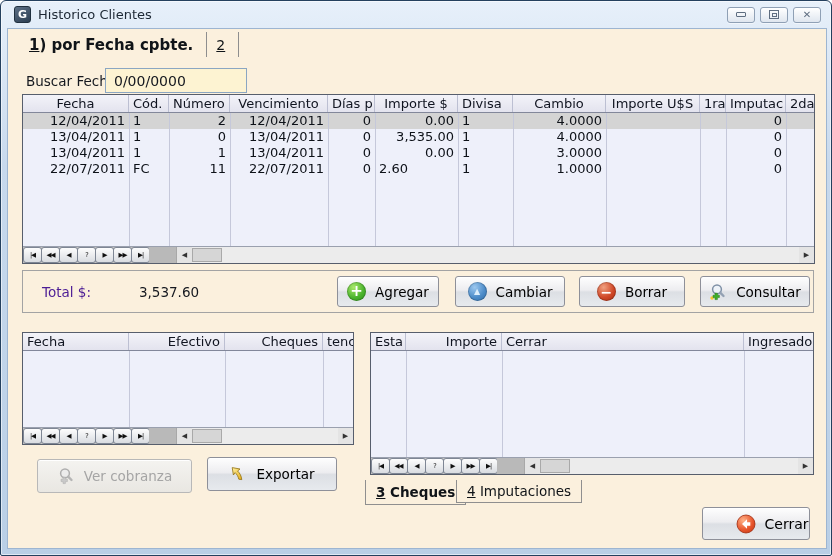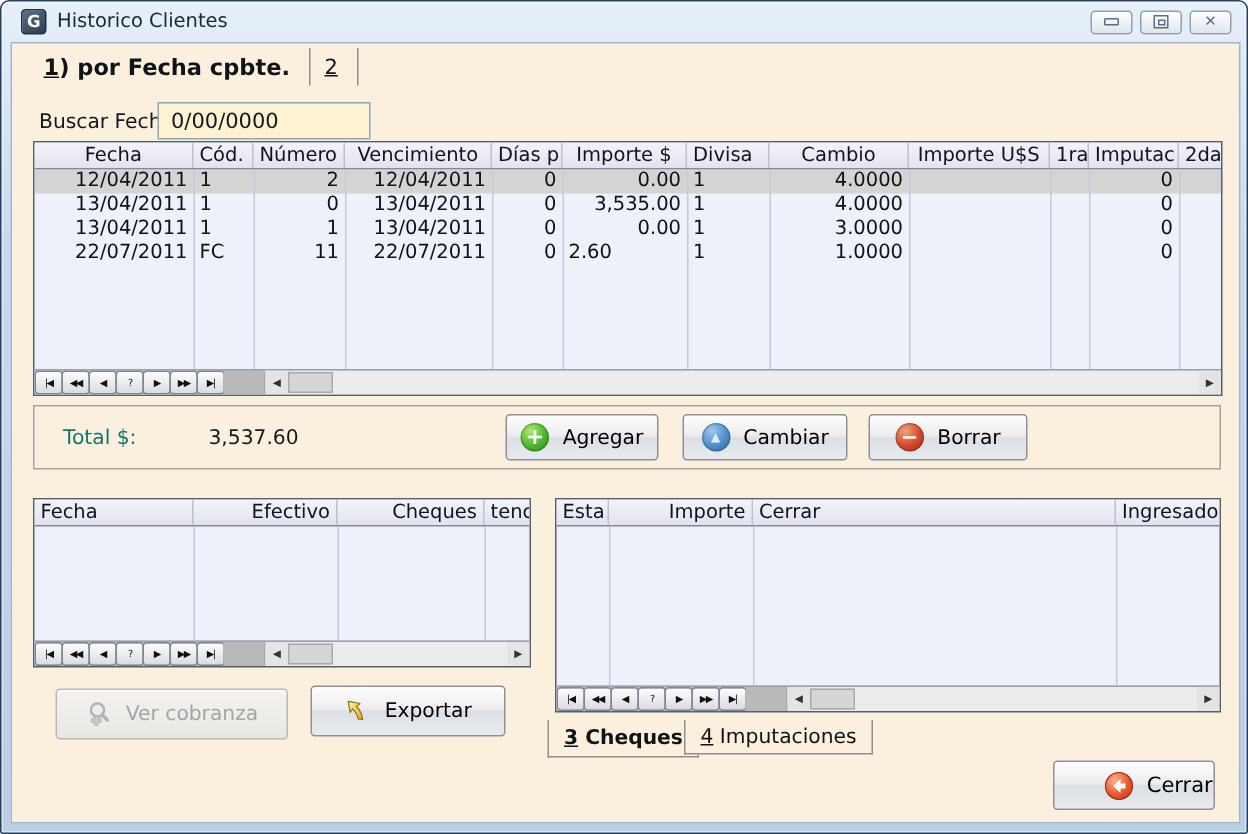--- a/index.html
+++ b/index.html
@@ -55,21 +55,21 @@
   .navfill { width:27px; background:#b9b9b9; flex:none; }
   .hscroll { flex:1; display:flex; background:#ececec; border-left:1px solid #a8a8a8; align-items:stretch; }
   .sarrow { width:15px; flex:none; display:flex; align-items:center; justify-content:center;
     font-size:7px; color:#333; background:#e4e4e4; }
   .sthumb { width:30px; flex:none; background:#d6d6d6; border:1px solid #a9a9a9; margin:1px 0; }
   .strack { flex:1; }
 
   
   .total-panel { position:absolute; left:14px; top:241px; width:792px; height:43px;
     border:1px solid #a3a3a3; background:#fbf0dd; display:flex; align-items:center; }
-  .total-label { font-size:13.5px; color:#0f766e; margin-left:19px; }
+  .total-label { font-size:13.5px; color:#4c1d95; margin-left:19px; }
   .total-value { font-size:13.5px; color:#15181f; margin-left:48px; }
 
   
   .btn { position:absolute; border:1px solid #8e9099; border-radius:3px;
     background:linear-gradient(#fefefe,#ededf0 45%,#dcdfe4 52%,#e7eaee);
     box-shadow:inset 0 1px 0 #fff; display:flex; align-items:center; justify-content:center;
     gap:9px; font-size:13.5px; color:#000; cursor:default; }
   .btn.disabled { background:linear-gradient(#f4f3f0,#e9e7e2); border-color:#b8b8b8; color:#a5a5a5; }
   .icon-circle { width:19px; height:19px; border-radius:50%; color:#fff; flex:none;
     display:flex; align-items:center; justify-content:center; font-weight:bold;
@@ -229,20 +229,31 @@
       <span>Agregar</span>
     </div>
     <div class="btn" style="left:447px; top:247px; width:110px; height:31px;">
       <span class="icon-circle ic-tri">▲</span>
       <span>Cambiar</span>
     </div>
     <div class="btn" style="left:571px; top:247px; width:106px; height:31px;">
       <span class="icon-circle ic-minus">−</span>
       <span>Borrar</span>
     </div>
+    <div class="btn" style="left:692px; top:247px; width:110px; height:31px;">
+      <span style="display:flex;">
+        <svg width="18" height="18" viewBox="0 0 18 18">
+          <circle cx="8" cy="6.3" r="4.4" fill="#edf2f8" stroke="#7e90a6" stroke-width="1.5"></circle>
+          <path d="M11.2,9.7 L14.5,13" stroke="#93a1b3" stroke-width="2.4" stroke-linecap="round"></path>
+          <circle cx="3" cy="15" r="1.7" fill="#f6c734"></circle>
+          <path d="M4,12.2 h2 v-2 h2.4 v2 h2 v2.4 h-2 v2 H6 v-2 H4 Z" fill="#3fae28" stroke="#1f7a12" stroke-width="0.5"></path>
+        </svg>
+      </span>
+      <span>Consultar</span>
+    </div>
 
     <div class="grid" style="left:14px; top:303px; width:332px; height:113px;">
         <div class="ghead">
           <span class="gh" style="width: 106px; text-align: left;">Fecha</span>
           <span class="gh" style="width: 96px; text-align: right;">Efectivo</span>
           <span class="gh" style="width: 98px; text-align: right;">Cheques</span>
           <span class="gh" style="width: 32px; text-align: left;">tenci</span>
         </div>
         <div class="gbody">
           <i class="gsep" style="left: 106px;"></i>

